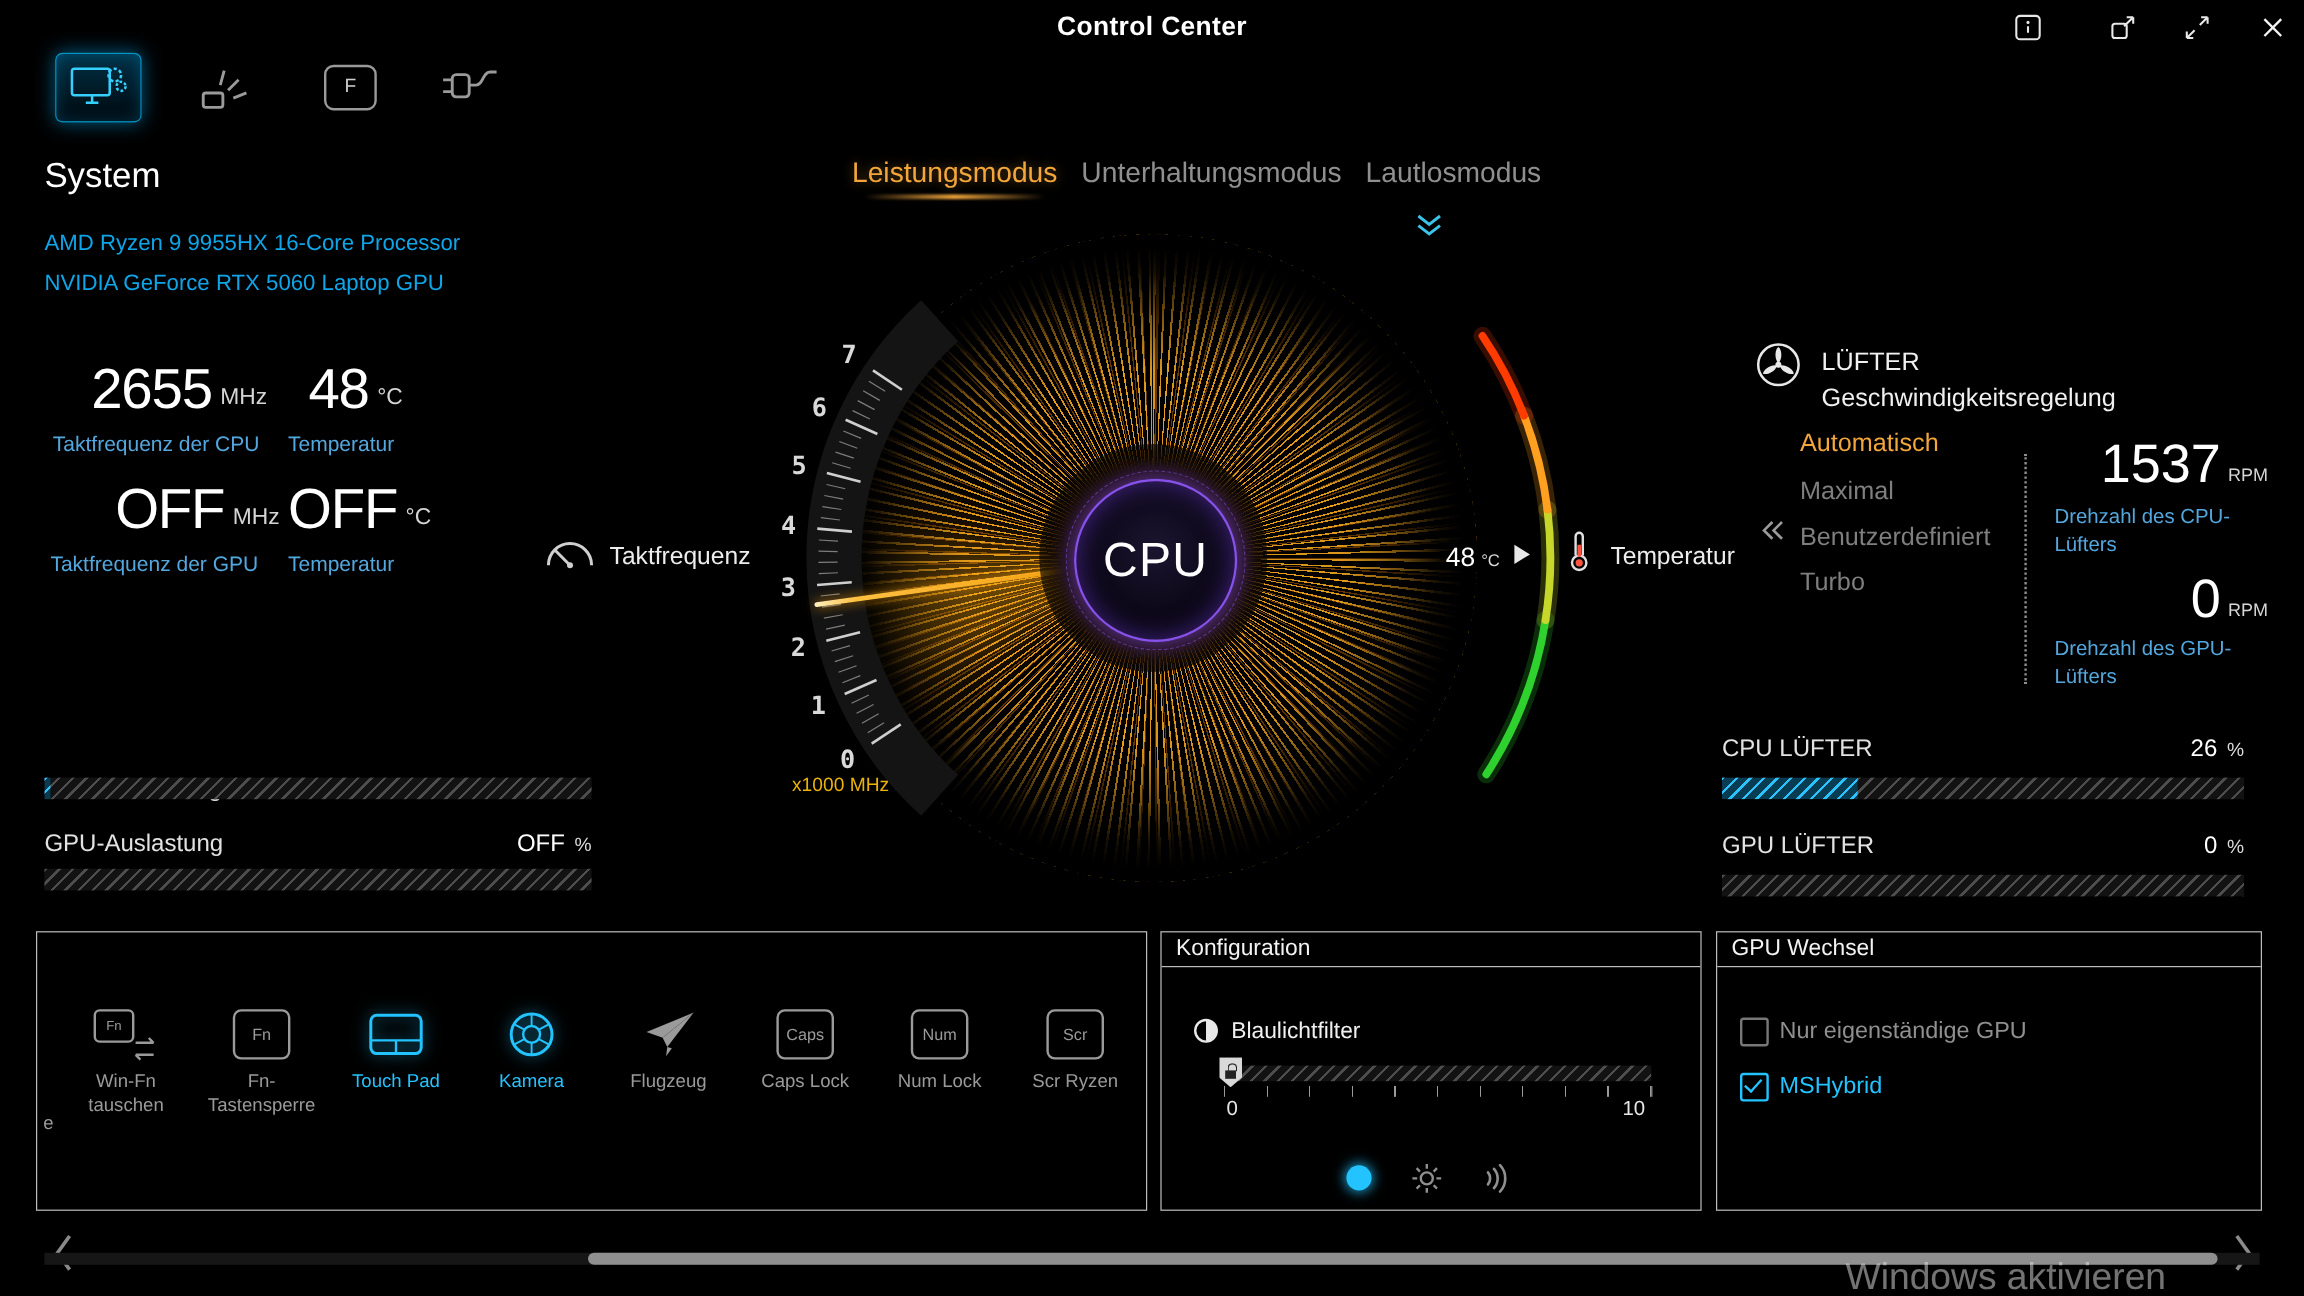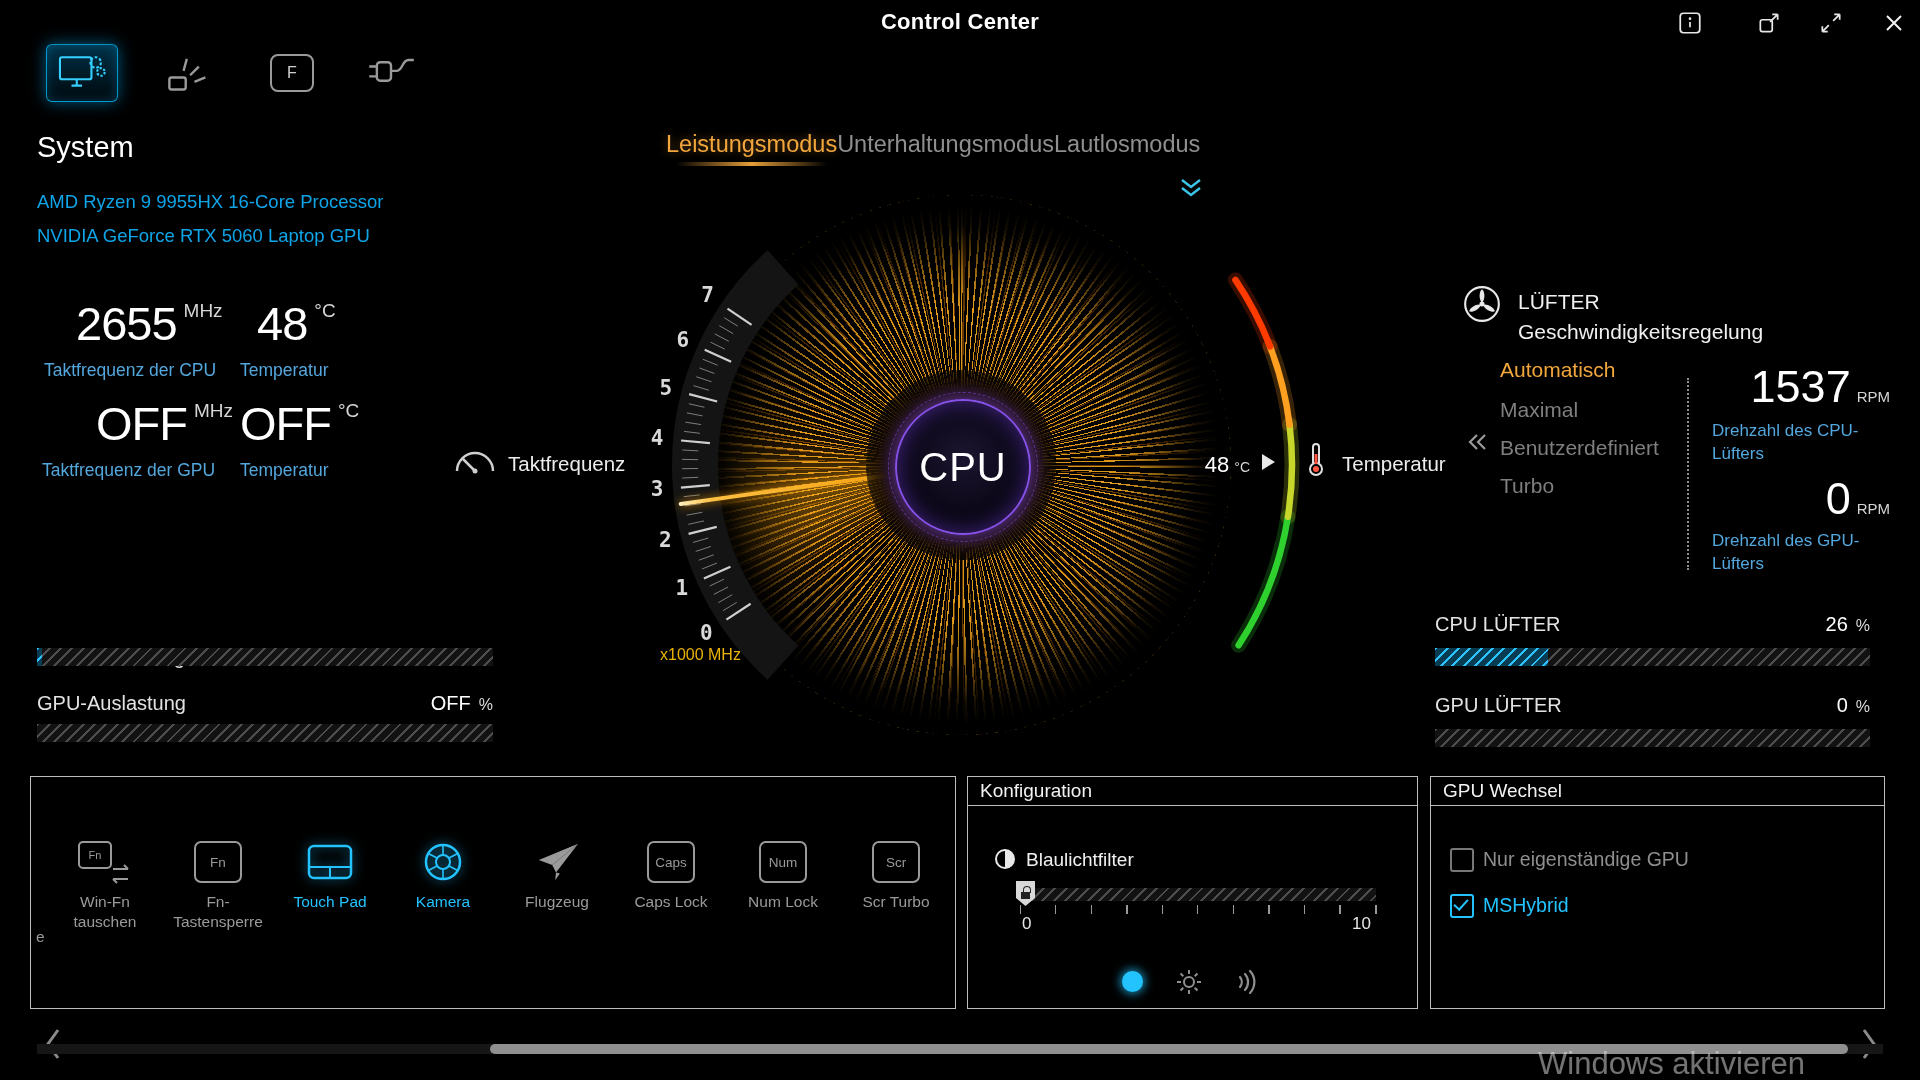--- a/index.html
+++ b/index.html
@@ -17,36 +17,36 @@
           background:linear-gradient(180deg,rgba(0,160,230,.30),rgba(0,70,110,.12));
           box-shadow:0 0 16px rgba(0,180,255,.5),inset 0 0 12px rgba(0,180,255,.25);
           display:flex;align-items:center;justify-content:center;cursor:pointer}
   .navicon{position:absolute;display:flex;align-items:center;justify-content:center;cursor:pointer}
   .fkeycap{width:40px;height:34px;border:2.4px solid #9a9a9a;border-radius:8px;display:flex;align-items:center;justify-content:center;
            font-size:16px;color:#cfcfcf}
 
   
   .h-system{position:absolute;left:37px;top:131px;font-size:29px;font-weight:400;color:#fff}
   .sysline{position:absolute;left:37px;font-size:18.5px;color:#0ea5e9}
-  .metric{position:absolute;display:flex;gap:7px}
+  .metric{position:absolute;display:flex;align-items:flex-end;gap:7px}
   .mnum{font-size:47px;line-height:1;color:#fff;letter-spacing:-1px;font-weight:400}
   .munit{font-size:19px;color:#d5d5d5;padding-bottom:4px}
   .mlabel{position:absolute;font-size:17.5px;color:#53a7dd}
 
   
   .bar{position:absolute;height:18px;background:repeating-linear-gradient(135deg,#4d4d4d 0 2px,#121212 2px 8px);overflow:hidden}
   .bar-fill{position:absolute;left:0;top:0;bottom:0;background:repeating-linear-gradient(135deg,#2ac2ff 0 2px,#073c52 2px 8px)}
   .barrow{position:absolute;height:24px}
   .barrow .bl{position:absolute;left:0;top:0;font-size:20px;color:#e2e2e2}
   .barrow .bv{position:absolute;right:0;top:0;display:flex;gap:8px;align-items:baseline}
   .barrow .bv .v{font-size:20px;color:#fff}
   .barrow .bv .u{font-size:16px;color:#dcdcdc}
 
   
-  .modes{position:absolute;left:666px;top:131px;display:flex;}
+  .modes{position:absolute;left:710px;top:131px;display:flex;gap:20px}
   .mode{font-size:23.5px;color:#8f8f8f;position:relative;cursor:pointer;white-space:nowrap}
   .mode.on{color:#f2a63c;text-shadow:0 0 10px rgba(242,166,60,.45)}
   .mode.on::after{content:"";position:absolute;left:6%;right:6%;bottom:-8px;height:4px;
       background:linear-gradient(90deg,rgba(242,166,60,0),rgba(242,166,60,.95),rgba(242,166,60,0));filter:blur(.7px)}
 
   
   .rays{position:absolute;left:691px;top:195px;width:540px;height:540px;border-radius:50%;
         background:
           repeating-conic-gradient(from 0deg,rgba(255,176,32,.85) 0deg .5deg,rgba(0,0,0,0) .5deg 2.1deg),
           repeating-conic-gradient(from .9deg,rgba(255,140,0,.40) 0deg .4deg,rgba(0,0,0,0) .4deg 3.3deg)}
@@ -464,21 +464,21 @@
   </div>
   <div class="qlabel">Num Lock</div>
 </div>
 
 <div class="qbtn" style="left:843px">
   <div class="qicon">
     <div class="keycap">
         <span>Scr</span>
       </div>
   </div>
-  <div class="qlabel">Scr Turbo</div>
+  <div class="qlabel">Scr Ryzen</div>
 </div>
 
 <div class="panel" style="left:967px;top:776px;width:449px;height:231px">
   <div class="panel-header">Konfiguration</div>
 </div>
 <div class="abs" style="left:993px;top:847px">
   <svg width="24" height="24" viewBox="0 0 24 24">
     <circle cx="12" cy="12" r="9" fill="none" stroke="#e8e8e8" stroke-width="2"></circle>
     <path d="M12 3 A9 9 0 0 1 12 21 Z" fill="#e8e8e8"></path>
   </svg>

